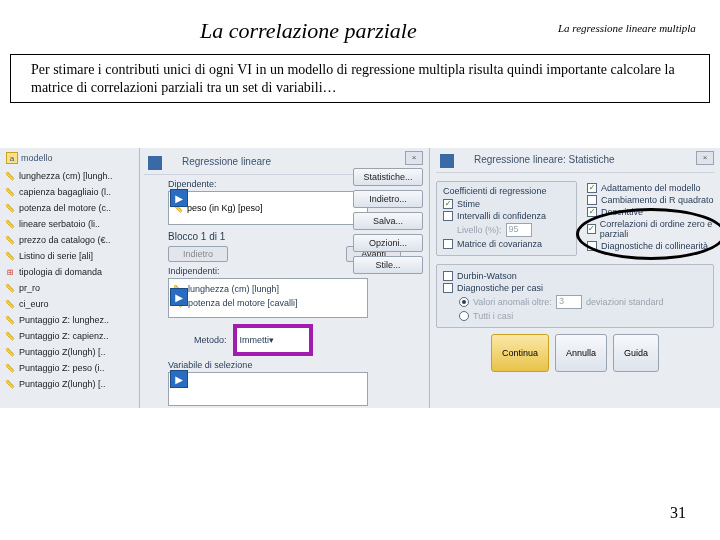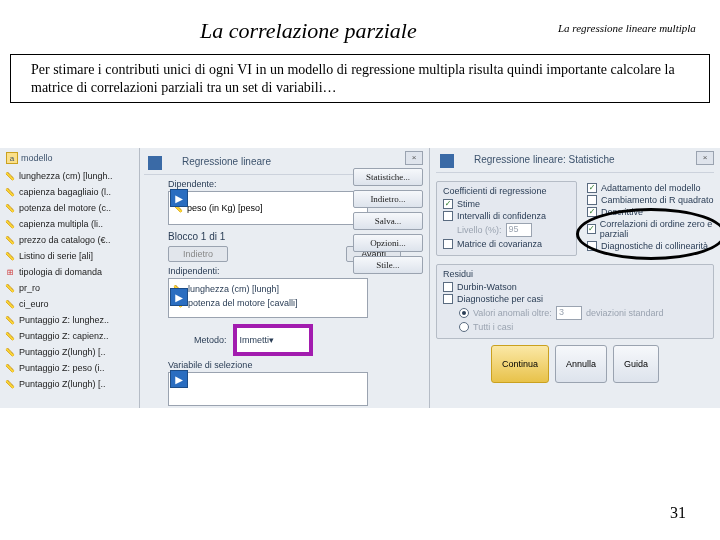--- a/index.html
+++ b/index.html
@@ -21,21 +21,21 @@
   .field-group { margin: 4px 0 6px 24px; }
   .field-label { color: #2a3d55; font-size: 9px; margin-bottom: 2px; }
   .textbox { background: #fff; border: 1px solid #9aa3b0; height: 16px; width: 200px; font-size: 9px; padding: 16px 3px; display: flex; align-items: center; gap: 3px; }
   .listbox { background: #fff; border: 1px solid #9aa3b0; height: 40px; width: 200px; font-size: 9px; padding: 2px 3px; }
   .block-row { display: flex; align-items: center; justify-content: space-between; margin: 4px 22px 2px 24px; color:#2a3d55;}
   .btn-sm { border: 1px solid #9aa3b0; background: #e2e6ec; color: #888; font-size: 9px; padding: 2px 14px; border-radius: 2px; }
   .btn-sm.enabled { color: #222; }
   .arrow-btn { width: 18px; height: 18px; background: #2a6dc0; border: 1px solid #1b4c88; color: #fff; display: inline-flex; align-items: center; justify-content: center; font-size: 10px; position: absolute; left: 2px; }
   .method-row { display:flex; align-items:center; gap:6px; margin: 6px 0 4px 50px; font-size:9px; color:#2a3d55;}
   .combo { background:#fff; border:4px solid #a21caf; height:16px; width:80px; font-size:9px; padding:12px 3px; display:flex; align-items:center;}
-  .btn-col { position: absolute; top: 20px; right: 6px; display: flex; flex-direction: column; gap: 4px; width: 70px; font-family: Liberation Serif, serif; }
+  .btn-col { position: absolute; top: 20px; right: 6px; display: flex; flex-direction: column; gap: 4px; width: 70px; }
   .btn-side { border:1px solid #9aa3b0; background: linear-gradient(#f6f8fb,#dde3ec); font-size: 9px; padding: 3px 0; text-align:center; border-radius:2px; color:#222;}
   .dialog2 { width: 290px; background:#e9edf2; padding: 4px 6px; position: relative; }
   .panel { border:1px solid #b5bcc6; background:#e4e8ef; margin:4px 0; padding:4px 6px; border-radius:2px;}
   .panel-title { font-size:9px; color:#2a3d55; margin-bottom:3px;}
   .chk-row { display:flex; align-items:center; gap:4px; font-size:9px; color:#2a3d55; margin:2px 0;}
   .chk { width:10px; height:10px; border:1px solid #5a6b80; background:#fff; display:inline-flex; align-items:center; justify-content:center; font-size:8px; color:#2a7a2a; line-height:8px;}
   .rad { width:10px; height:10px; border:1px solid #5a6b80; border-radius:50%; background:#fff; display:inline-block; position:relative;}
   .rad.sel::after { content:''; width:4px; height:4px; background:#2a3d55; border-radius:50%; position:absolute; top:2px; left:2px;}
   .two-col { display:flex; gap:10px; }
   .two-col > div { flex:1; }
@@ -69,21 +69,21 @@
         <div class="var-row">
           <span class="var-icon var-scale">📏</span>
           <span>capienza bagagliaio (l..</span>
         </div>
         <div class="var-row">
           <span class="var-icon var-scale">📏</span>
           <span>potenza del motore (c..</span>
         </div>
         <div class="var-row">
           <span class="var-icon var-scale">📏</span>
-          <span>capienza multipla (li..</span>
+          <span>lineare serbatoio (li..</span>
         </div>
         <div class="var-row">
           <span class="var-icon var-scale">📏</span>
           <span>prezzo da catalogo (€..</span>
         </div>
         <div class="var-row">
           <span class="var-icon var-scale">📏</span>
           <span>Listino di serie [ali]</span>
         </div>
         <div class="var-row">
@@ -230,21 +230,20 @@
             <span>Correlazioni di ordine zero e parziali</span>
           </div>
           <div class="chk-row">
             <span class="chk"></span>
             <span>Diagnostiche di collinearità</span>
           </div>
         </div>
     </div>
 
     <div class="panel">
-      <div class="panel-title">Residui</div>
       <div id="res-rows">
           <div class="chk-row">
             <span class="chk"></span>
             <span>Durbin-Watson</span>
           </div>
           <div class="chk-row">
             <span class="chk"></span>
             <span>Diagnostiche per casi</span>
           </div>
         </div>

